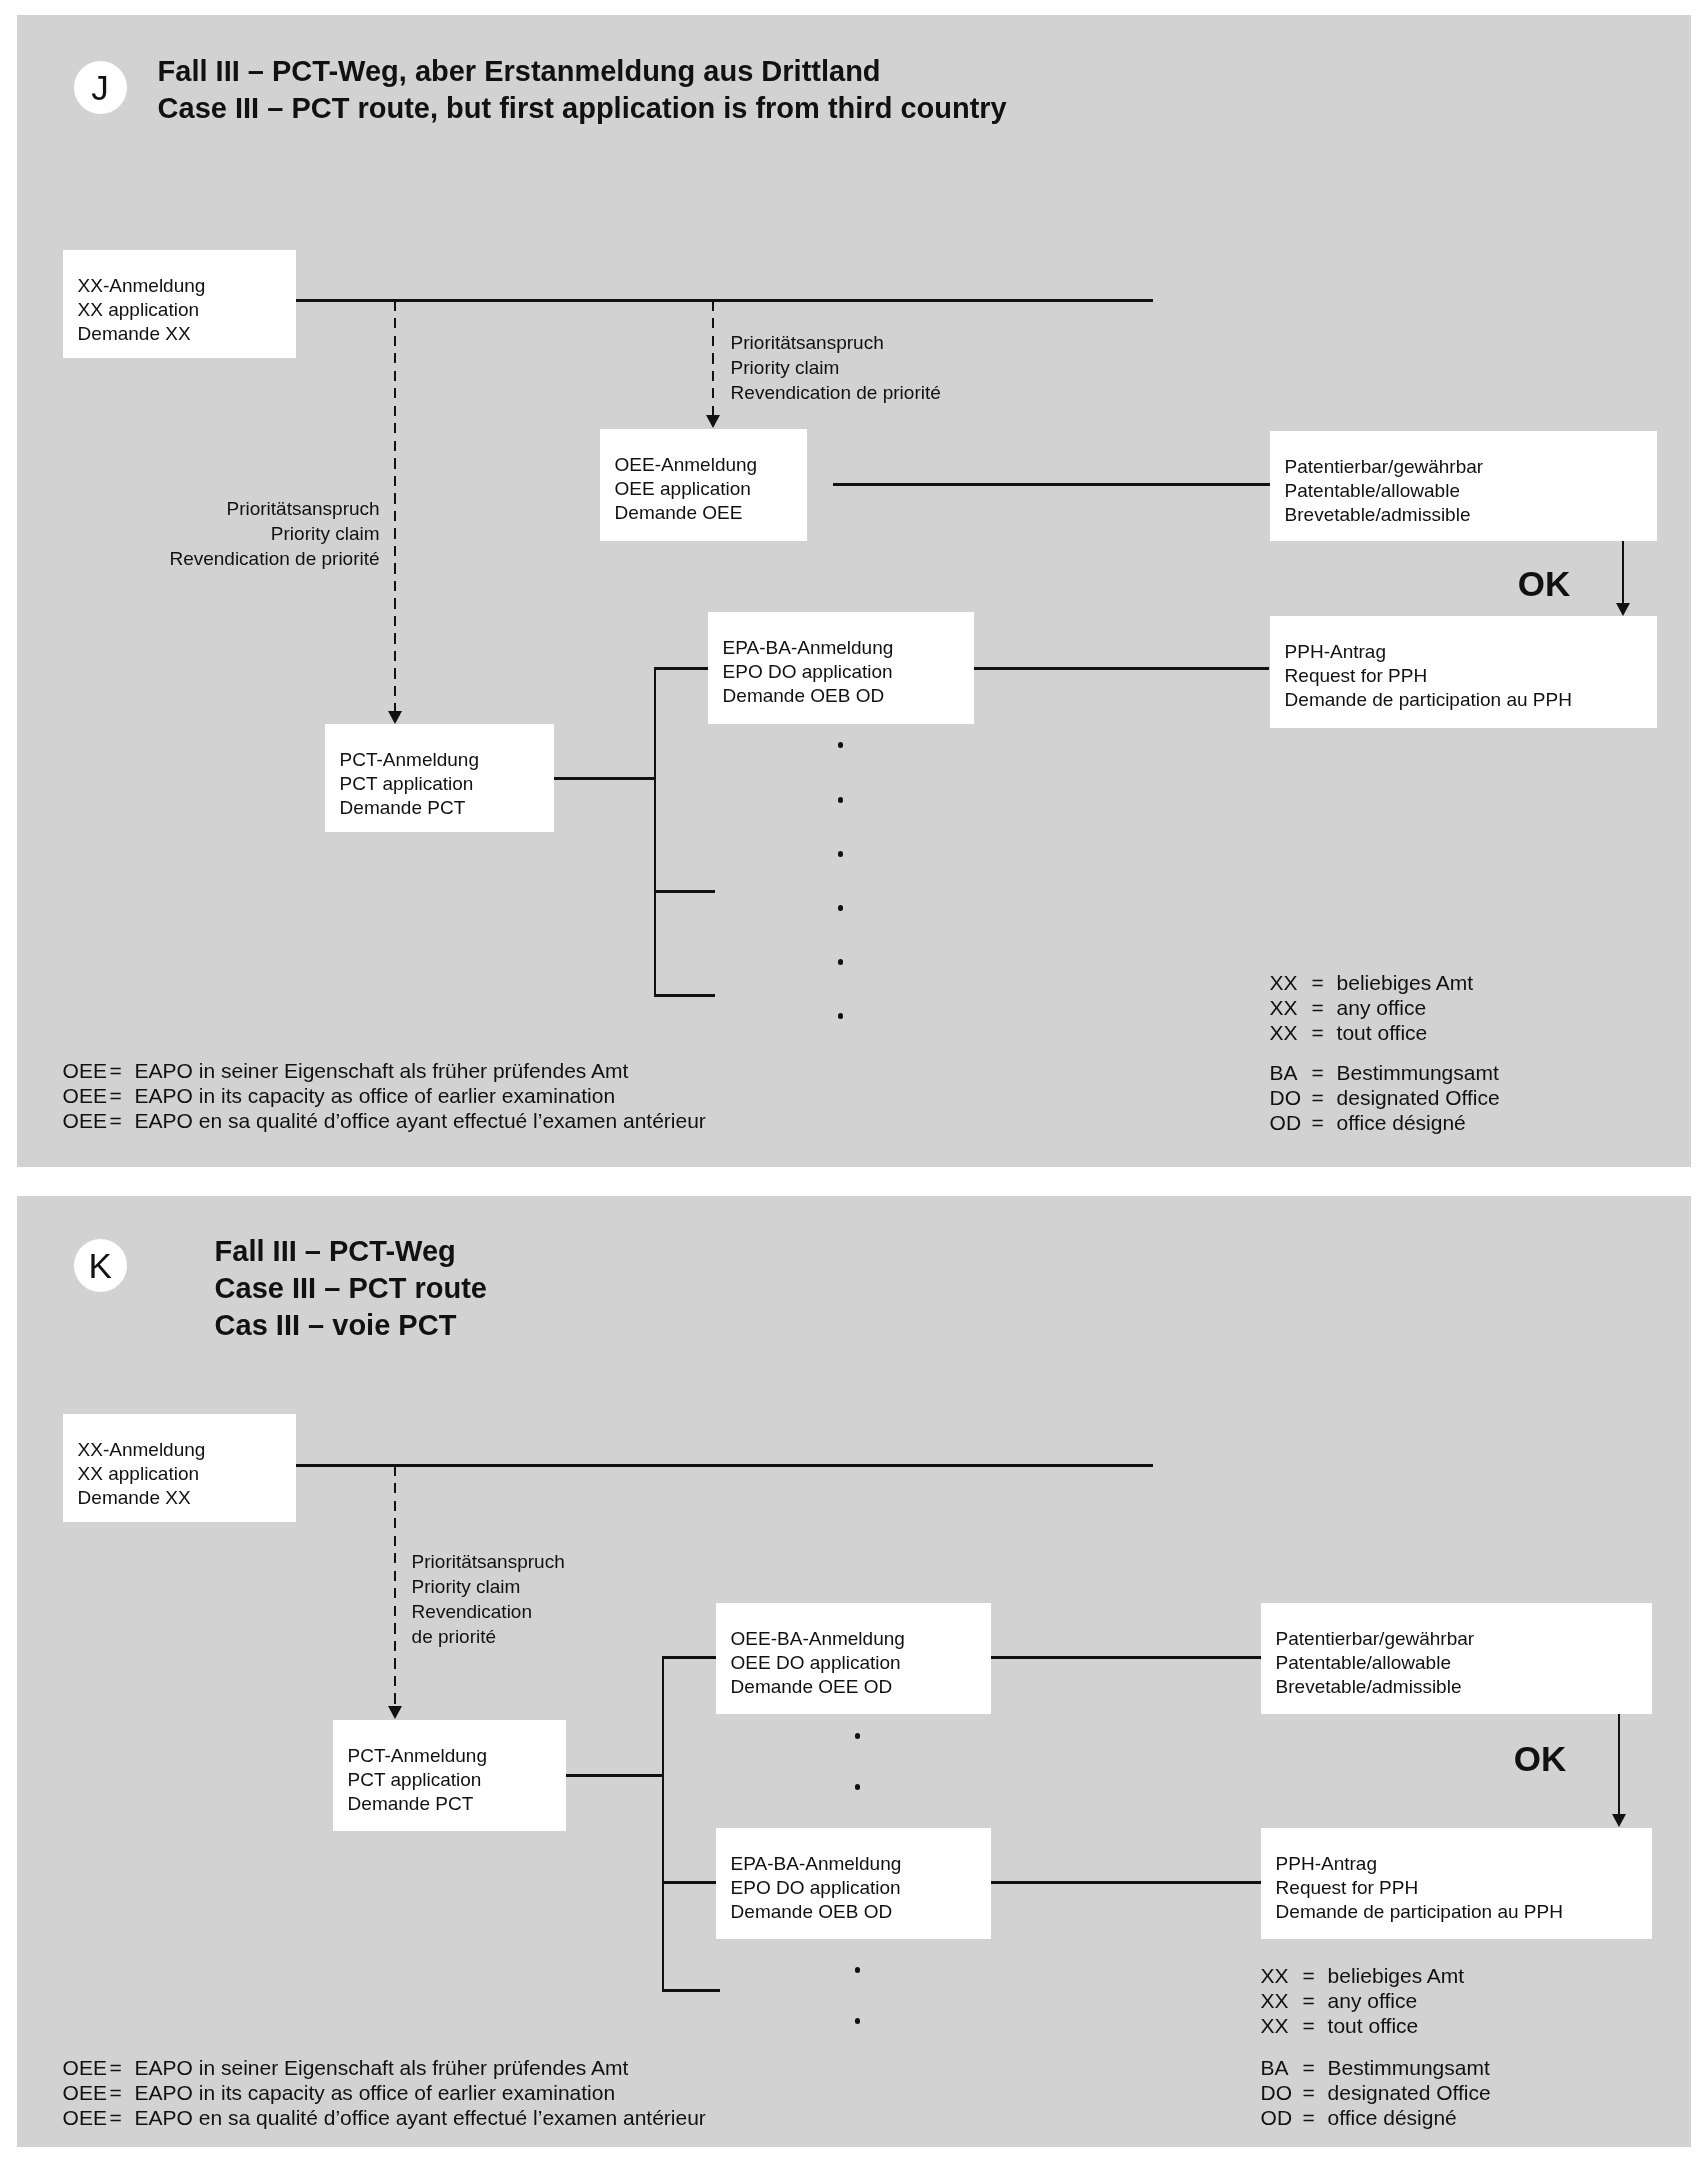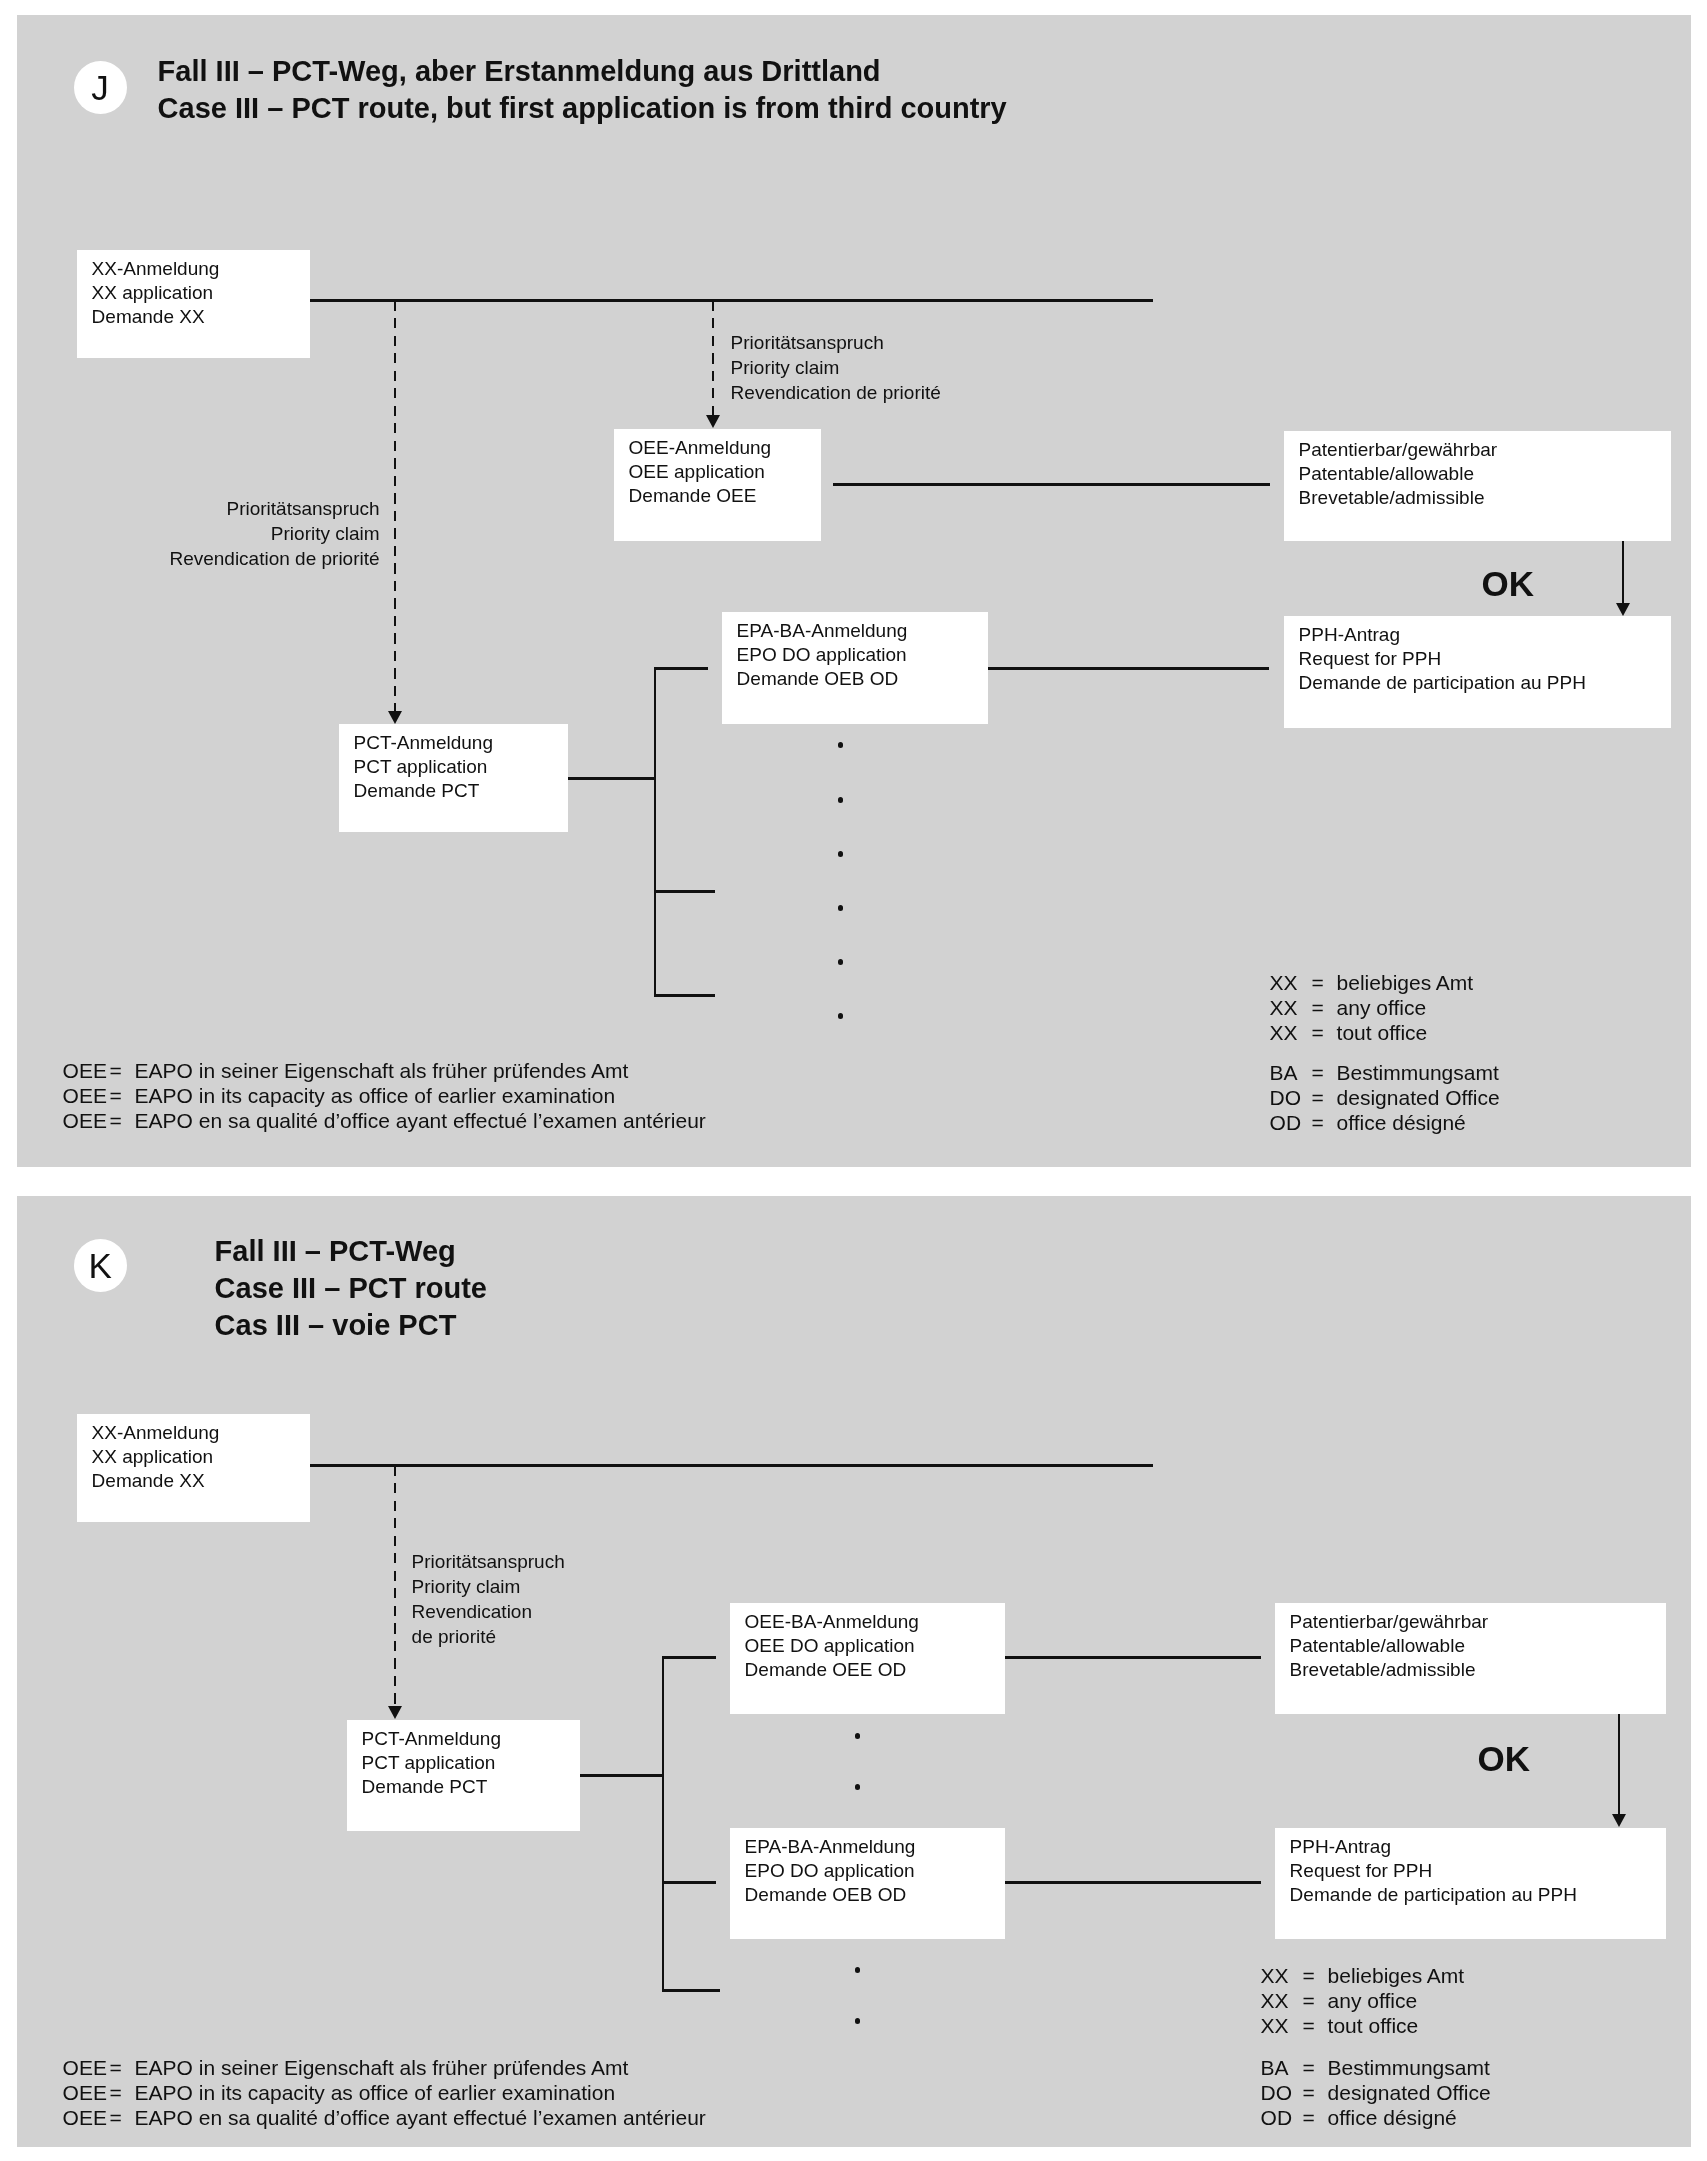--- a/index.html
+++ b/index.html
@@ -14,39 +14,39 @@
   #panel-k { top:1196px; height:951px; }
   .abs { position:absolute; }
   .badge {
     width:53px; height:53px; border-radius:50%; background:var(--box-bg,#ffffff);
     display:flex; align-items:center; justify-content:center;
     font-size:35px; line-height:1;
   }
   .title { font-size:29px; font-weight:bold; line-height:37px; white-space:nowrap; }
   .box {
     background:var(--box-bg,#ffffff);
-    padding:7px 15px; font-size:19px; line-height:24px; white-space:nowrap;margin-left:14px;
+    padding:24px 15px; font-size:19px; line-height:24px; white-space:nowrap;
   }
   .lbl { font-size:19px; line-height:25px; white-space:nowrap; }
   .hline { height:2.5px; background:var(--line,#111111); }
   .vline { width:2.5px;  background:var(--line,#111111); }
   .dashline {
     width:2.5px;
     background-image:repeating-linear-gradient(to bottom,
       var(--line,#111111) 0px, var(--line,#111111) 10px,
       transparent 10px, transparent 17.5px);
   }
   .arrowhead {
     width:0; height:0;
     border-left:7.5px solid transparent;
     border-right:7.5px solid transparent;
     border-top:13.3px solid var(--line,#111111);
   }
   .dot { width:5.8px; height:5.8px; border-radius:50%; background:var(--line,#111111); }
-  .ok { font-size:35px; font-weight:bold; text-align:left; }
+  .ok { font-size:35px; font-weight:bold; text-align:center; }
   .legend { font-size:21px; line-height:25px; white-space:nowrap; }
   .leg-abbr { display:inline-block; width:42px; }
   .leg-abbr-wide { display:inline-block; width:47px; }
   .leg-eq { display:inline-block; width:25px; }
 </style>
 </head>
 <body>
 
 <section class="panel" id="panel-j">
 

